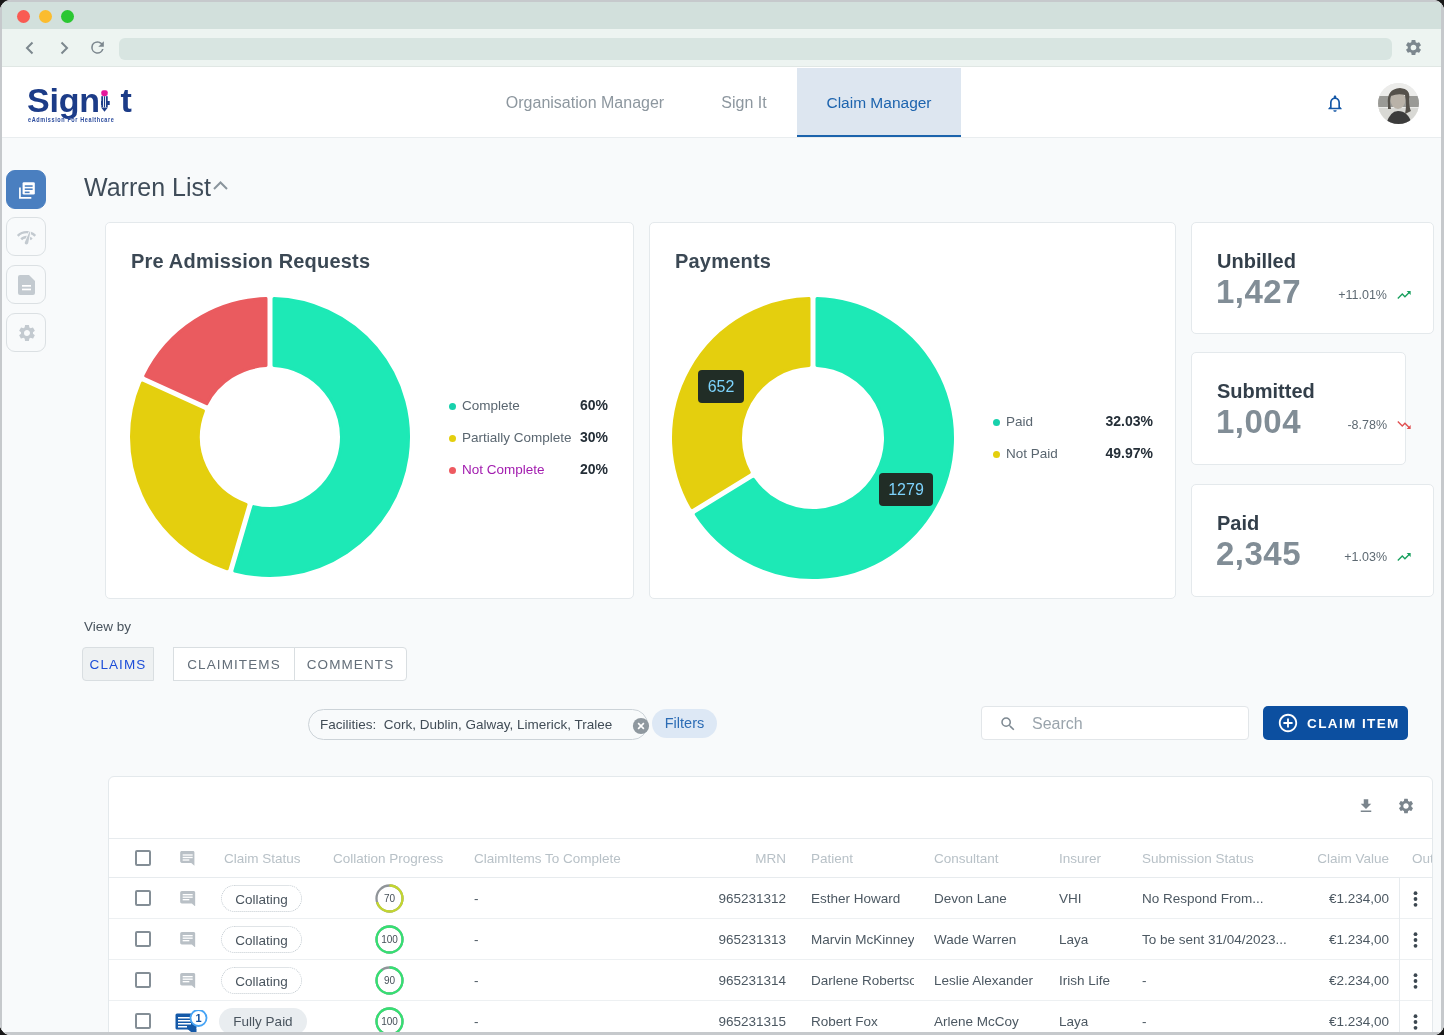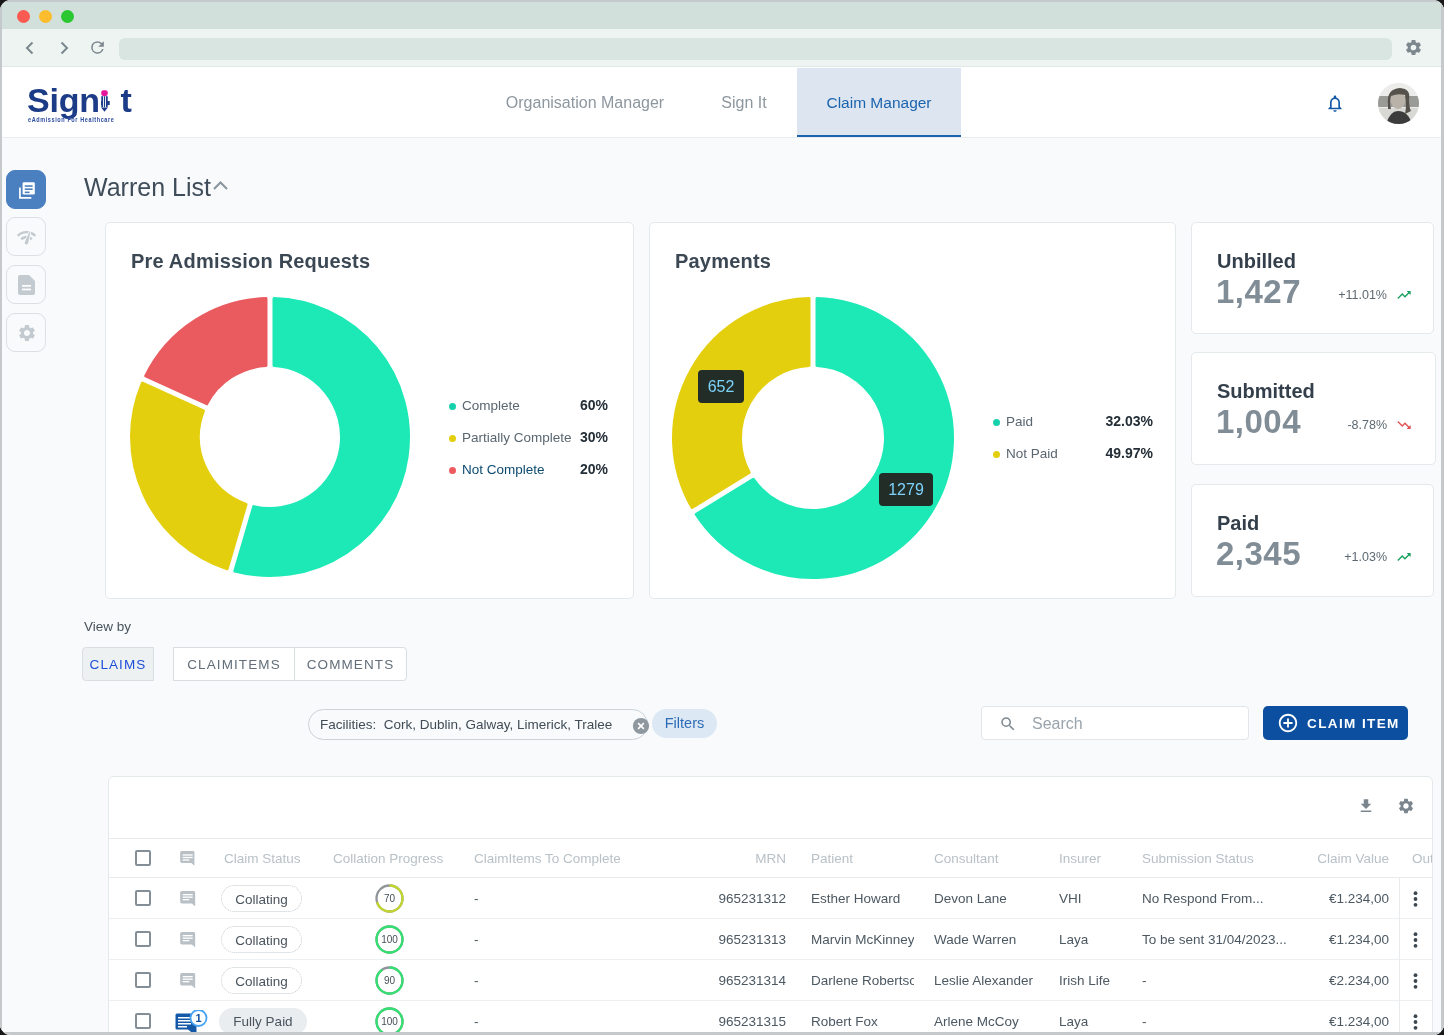--- a/index.html
+++ b/index.html
@@ -122,21 +122,21 @@
       <svg class="abs" style="left:0;top:0;" width="529" height="377" viewBox="0 0 529 377">
         <path fill="#1de9b6" stroke="#1de9b6" stroke-width="3" stroke-linejoin="round" d="M168.00 75.56 A138.5 138.5 0 1 1 128.83 347.96 L147.72 283.62 A71.5 71.5 0 1 0 168.00 142.61 Z"></path>
         <path fill="#e4cf0e" stroke="#e4cf0e" stroke-width="3" stroke-linejoin="round" d="M121.16 345.71 A138.5 138.5 0 0 1 36.41 160.13 L97.40 187.98 A71.5 71.5 0 0 0 140.05 281.37 Z"></path>
         <path fill="#ea5b5f" stroke="#ea5b5f" stroke-width="3" stroke-linejoin="round" d="M39.73 152.85 A138.5 138.5 0 0 1 160.00 75.56 L160.00 142.61 A71.5 71.5 0 0 0 100.72 180.71 Z"></path>
       </svg>
       <div class="lgdot" style="left:343px;top:180px;background:#17d1ac;"></div>
       <div class="lgdot" style="left:343px;top:212px;background:#e4cf0e;"></div>
       <div class="lgdot" style="left:343px;top:244px;background:#ee5a60;"></div>
       <div class="lglabel" style="left:356px;top:174px;">Complete</div>
       <div class="lglabel" style="left:356px;top:206px;">Partially Complete</div>
-      <div class="lglabel" style="left:356px;top:238px;color:#0c4a6e;font-weight:500;">Not Complete</div>
+      <div class="lglabel" style="left:356px;top:238px;color:#a21caf;font-weight:500;">Not Complete</div>
       <div class="lgpct" style="left:452px;top:174px;width:50px;">60%</div>
       <div class="lgpct" style="left:452px;top:206px;width:50px;">30%</div>
       <div class="lgpct" style="left:452px;top:238px;width:50px;">20%</div>
     </div>
 
     <div class="card" style="left:625px;top:84px;width:527px;height:377px;">
       <div class="ctitle" style="left:25px;top:27px;">Payments</div>
       <svg class="abs" style="left:0;top:0;" width="527" height="377" viewBox="0 0 527 377">
         <path fill="#1de9b6" stroke="#1de9b6" stroke-width="3" stroke-linejoin="round" d="M167.00 75.56 A139.5 139.5 0 1 1 46.27 291.38 L103.41 256.29 A72.5 72.5 0 1 0 167.00 142.61 Z"></path>
         <path fill="#e4cf0e" stroke="#e4cf0e" stroke-width="3" stroke-linejoin="round" d="M42.08 284.56 A139.5 139.5 0 0 1 159.00 75.56 L159.00 142.61 A72.5 72.5 0 0 0 99.22 249.47 Z"></path>
@@ -152,21 +152,21 @@
     </div>
 
     <div class="card" style="left:1167px;top:84px;width:243px;height:112px;">
       <div class="stitle">Unbilled</div>
       <div class="snum">1,427</div>
       <div class="strend" style="left:100px;">+11.01%</div>
       <svg class="abs" style="left:204px;top:64px;" width="16" height="16" viewBox="0 0 24 24">
           <path fill="#17a05e" d="M16 6l2.29 2.29-4.88 4.88-4-4L2 16.59 3.41 18l6-6 4 4 6.3-6.29L22 12V6z"></path>
         </svg>
     </div>
-    <div class="card" style="left:1167px;top:214px;width:245px;height:113px;">
+    <div class="card" style="left:1167px;top:214px;width:215px;height:113px;">
       <div class="stitle">Submitted</div>
       <div class="snum">1,004</div>
       <div class="strend" style="left:100px;">-8.78%</div>
       <svg class="abs" style="left:204px;top:64px;" width="16" height="16" viewBox="0 0 24 24">
           <path fill="#e04f50" d="M16 18l2.29-2.29-4.88-4.88-4 4L2 7.41 3.41 6l6 6 4-4 6.3 6.29L22 12v6z"></path>
         </svg>
     </div>
     <div class="card" style="left:1167px;top:346px;width:243px;height:113px;">
       <div class="stitle">Paid</div>
       <div class="snum">2,345</div>

